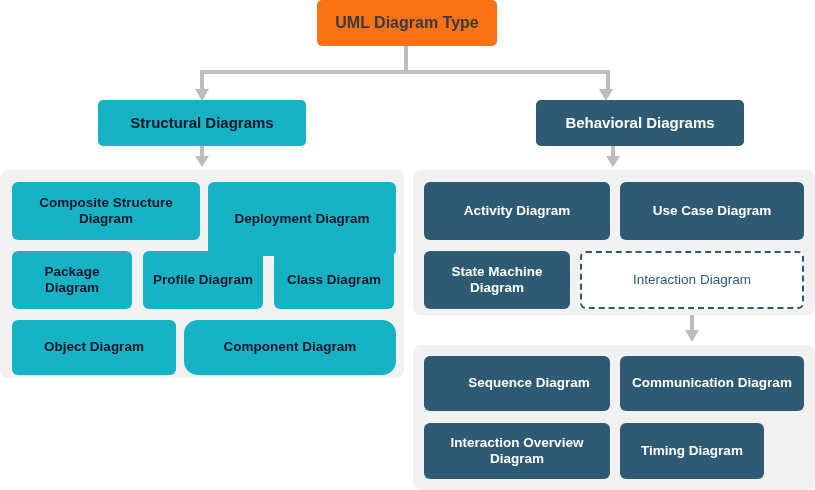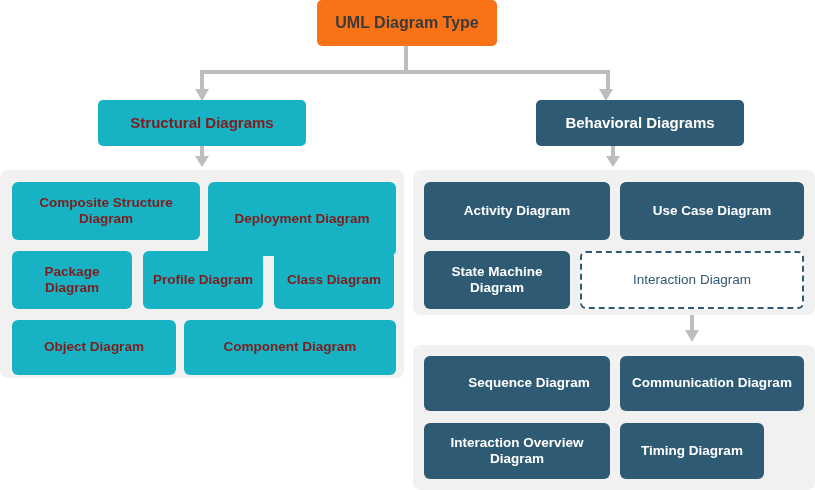--- a/index.html
+++ b/index.html
@@ -47,21 +47,21 @@
 
   .node-root {
     background: #f97316;
     color: #3A3A3A;
     font-size: 16px;
     border-radius: 5px;
   }
 
   .node-teal {
     background: #17B3C4;
-    color: #7f1d1d;
+    color: #0f172a;
   }
 
   .node-slate {
     background: #2F5A73;
     color: #ffffff;
   }
 
   .node-branch {
     font-size: 15px;
     border-radius: 5px;
@@ -143,21 +143,21 @@
   <div class="node node-teal node-leaf" style="left:143px; top:251px; width:120px; height:58px;">
     <span>Profile Diagram</span>
   </div>
   <div class="node node-teal node-leaf" style="left:274px; top:251px; width:120px; height:58px;">
     <span>Class Diagram</span>
   </div>
 
   <div class="node node-teal node-leaf" style="left:12px; top:320px; width:164px; height:55px;align-items:center;">
     <span>Object Diagram</span>
   </div>
-  <div class="node node-teal node-leaf" style="left:184px; top:320px; width:212px; height:55px;">
+  <div class="node node-teal node-leaf" style="left:184px; top:320px; width:212px; height:55px;border-radius:14px;">
     <span>Component Diagram</span>
   </div>
 
   <div class="panel" style="left:413px; top:170px; width:402px; height:145px;"></div>
 
   <div class="node node-slate node-leaf" style="left:424px; top:182px; width:186px; height:58px;">
     <span>Activity Diagram</span>
   </div>
   <div class="node node-slate node-leaf" style="left:620px; top:182px; width:184px; height:58px;">
     <span>Use Case Diagram</span>

